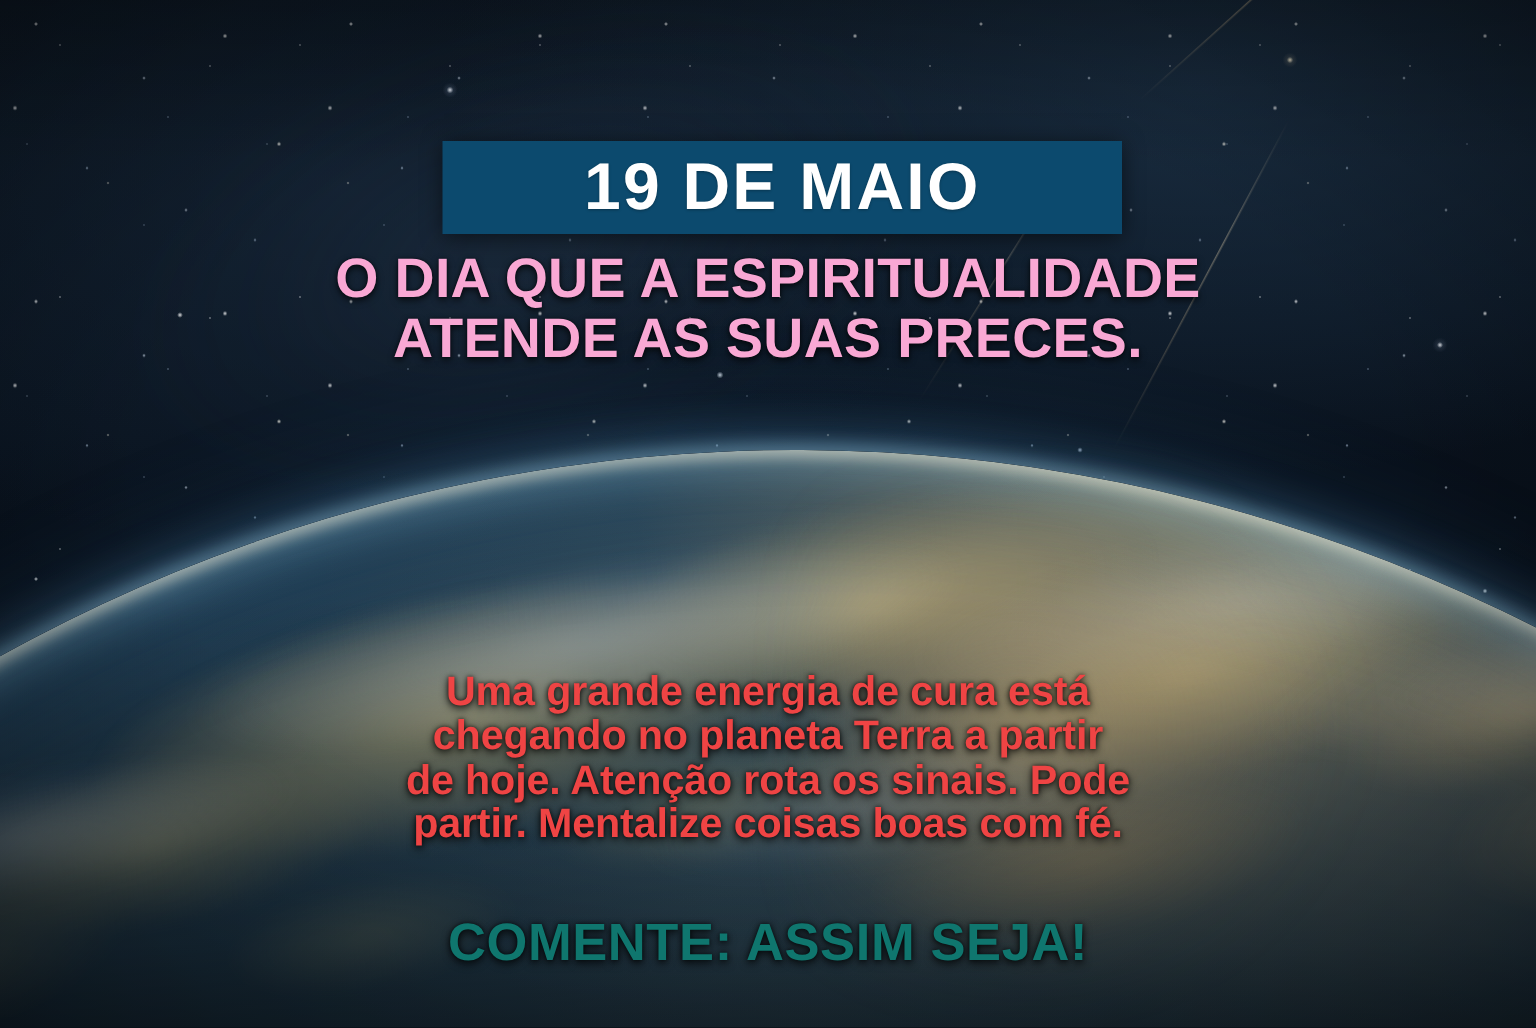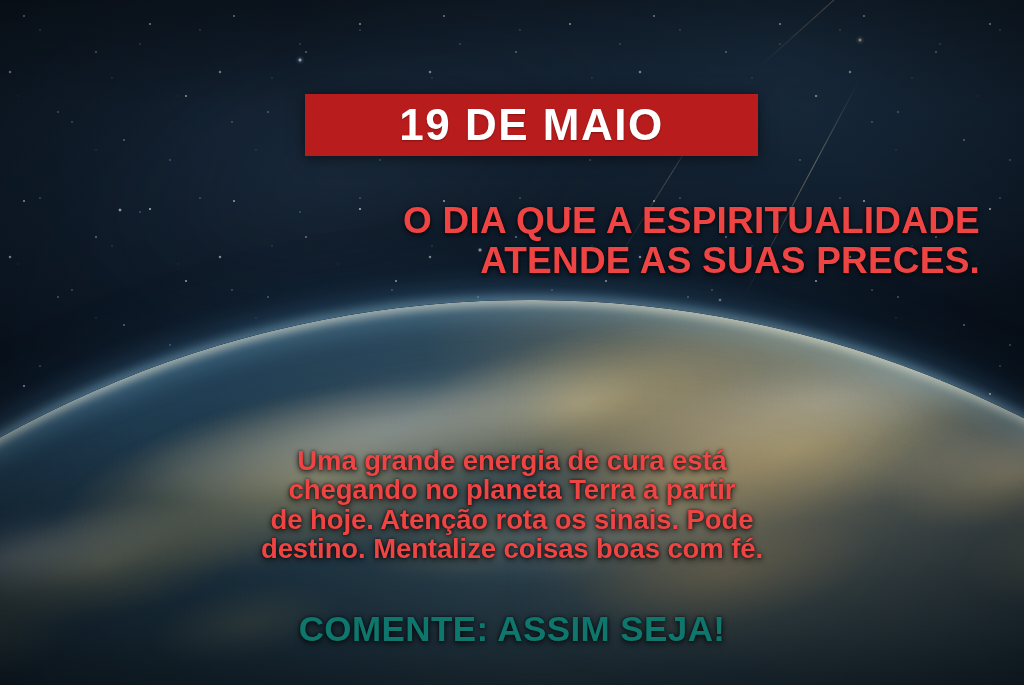--- a/index.html
+++ b/index.html
@@ -195,50 +195,49 @@
       linear-gradient(180deg, rgba(0,0,0,.22) 0%, rgba(0,0,0,0) 16%, rgba(0,0,0,0) 58%, rgba(0,0,0,.30) 92%, rgba(0,0,0,.44) 100%);
     pointer-events:none;
   }
 
   
   .content { position:absolute; inset:0; }
 
   
   .date-banner {
     position:absolute;
-    left:305px; top:94px;
+    left:295px; top:94px;
     width:453px; height:62px;
-    background:#b91c1c;
+    background:#0c4a6e;
     display:flex; align-items:center; justify-content:center;
     box-shadow:0 2px 14px rgba(0,0,0,.55);
   }
   .date-banner-text {
     color:#ffffff;
     font-size:44px;
     font-weight:bold;
     letter-spacing:1.5px;
     line-height:1;
     white-space:nowrap;
     font-family:"Liberation Sans", sans-serif;
     text-shadow:0 1px 2px rgba(0,0,0,.30);
   }
 
   
   .headline {
     position:absolute;
     left:0; right:0; top:166px;
-    text-align:right;
-    color:#ef4444;
+    text-align:center;
+    color:#f9a8d4;
     font-size:37px;
     font-weight:bold;
     line-height:1.07;
     letter-spacing:0.2px;
     text-shadow:0 2px 5px rgba(0,0,0,.70), 0 0 2px rgba(0,0,0,.55);
     padding:0 44px;
-    margin-top:35px;
   }
   .headline .hl-line { display:block; white-space:nowrap; }
 
   
   .body-copy {
     position:absolute;
     left:0; right:0; top:446px;
     text-align:center;
     color:#ef4444;
     font-size:27.5px;
@@ -299,19 +298,19 @@
 
     <div class="headline">
       <span class="hl-line">O DIA QUE A ESPIRITUALIDADE</span>
       <span class="hl-line">ATENDE AS SUAS PRECES.</span>
     </div>
 
     <div class="body-copy">
       <span class="bc-line">Uma grande energia de cura está</span>
       <span class="bc-line">chegando no planeta Terra a partir</span>
       <span class="bc-line">de hoje. Atenção rota os sinais. Pode</span>
-      <span class="bc-line">destino. Mentalize coisas boas com fé.</span>
+      <span class="bc-line">partir. Mentalize coisas boas com fé.</span>
     </div>
 
     <div class="cta">COMENTE: ASSIM SEJA!</div>
 
   </div>
 </div>
 
 </body></html>

